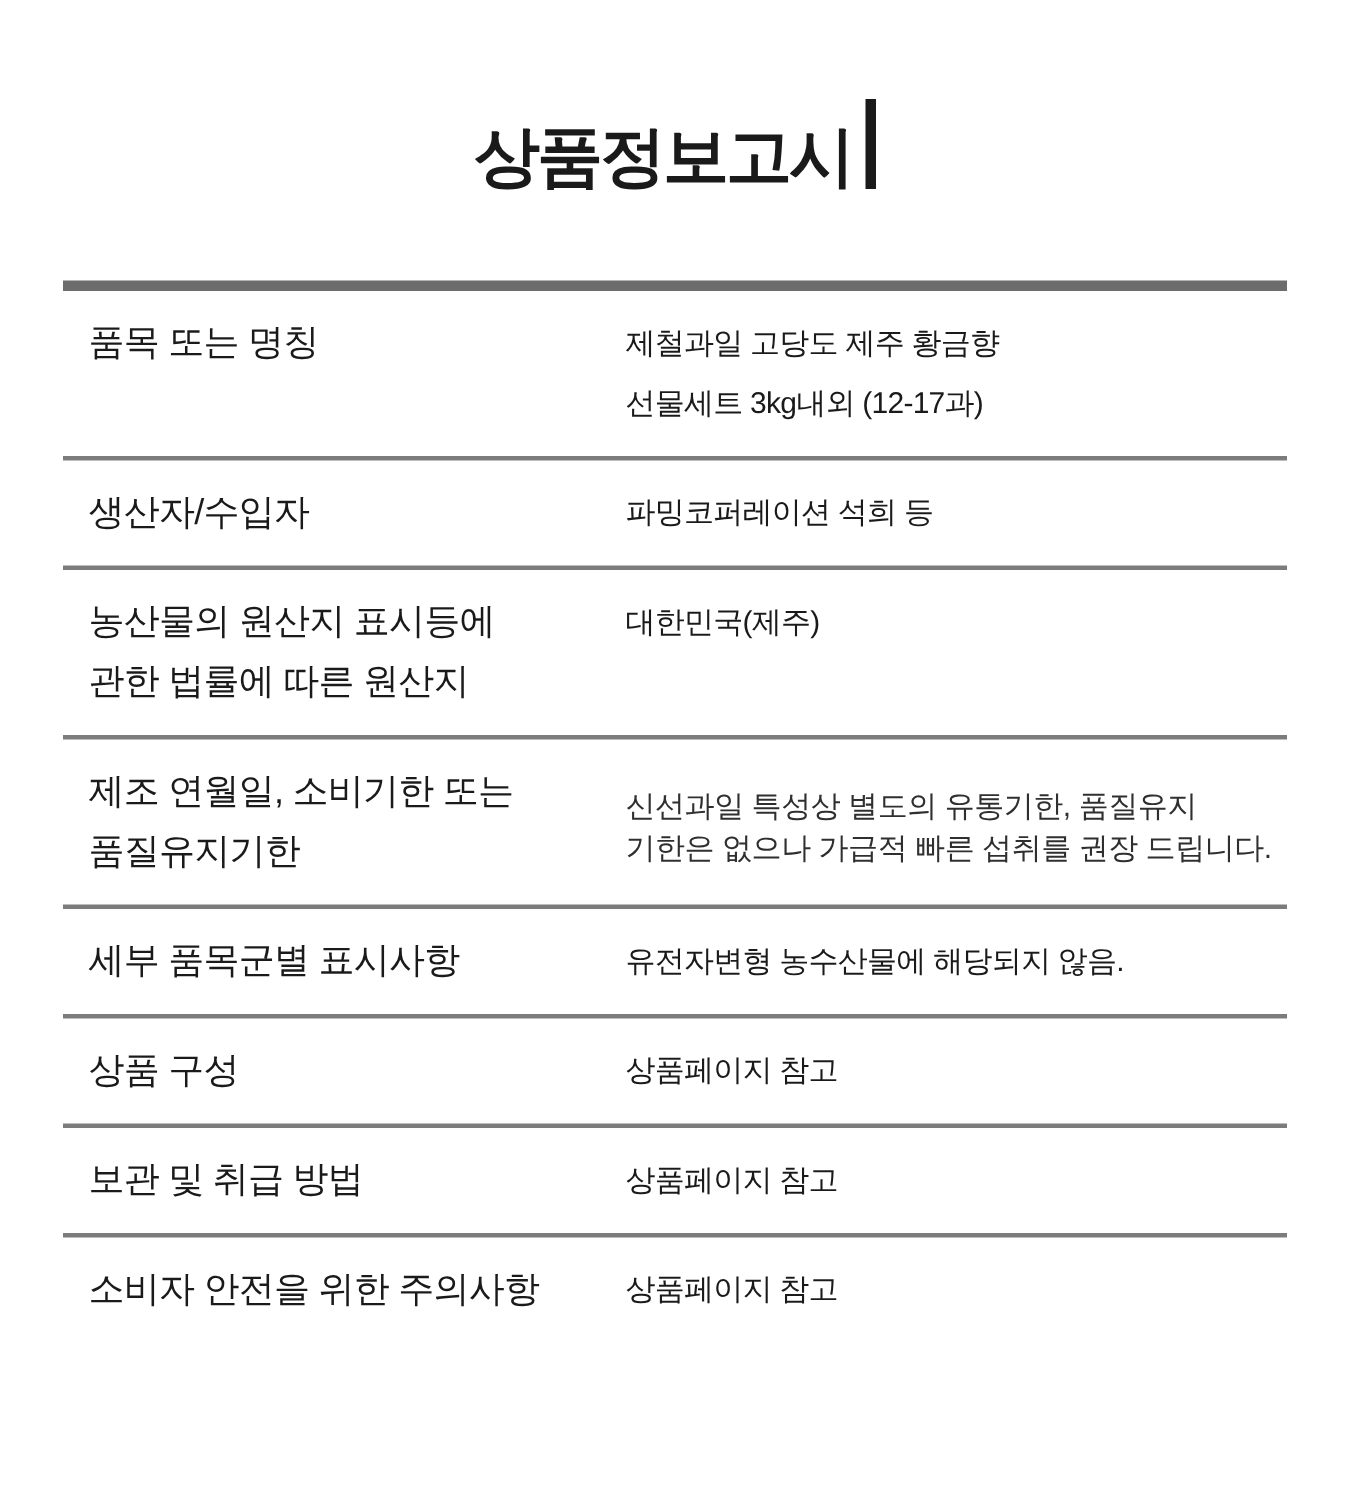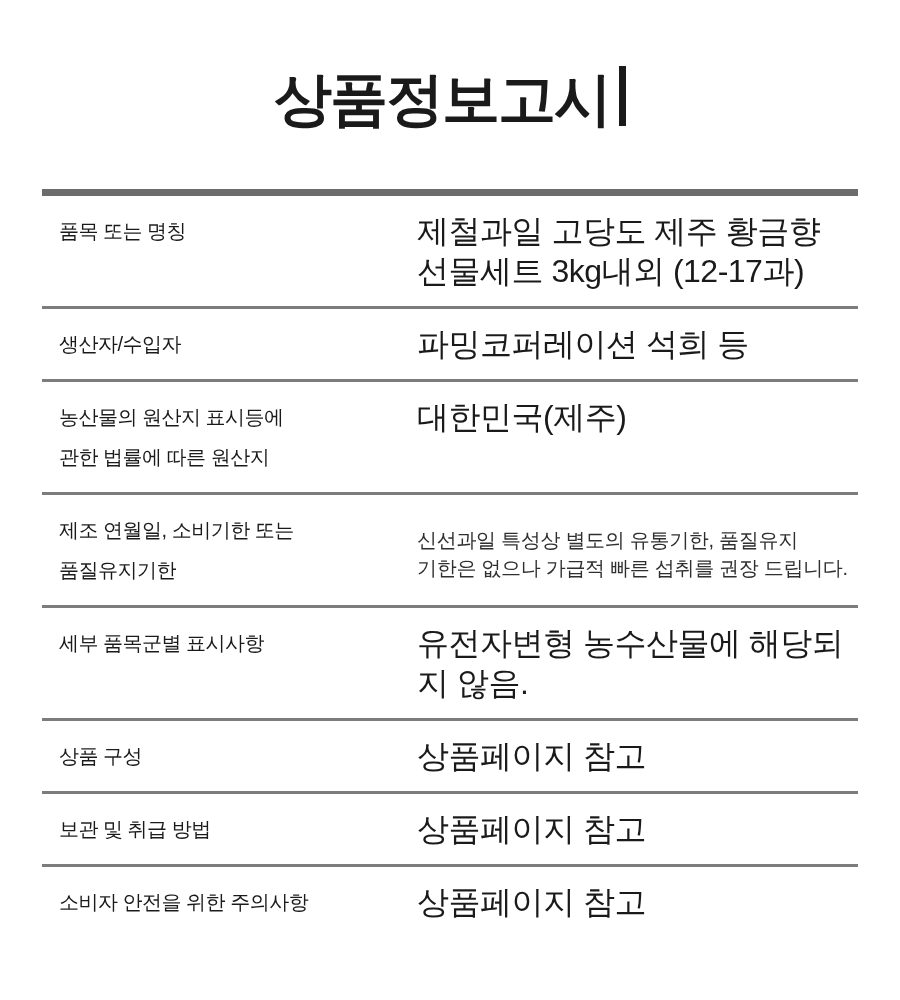--- a/index.html
+++ b/index.html
@@ -18,21 +18,21 @@
     font-family: "Liberation Sans", "DejaVu Sans", sans-serif;
   }
   .page {
     width: 900px;
     height: 1000px;
     overflow: hidden;
   }
   .title {
     margin-top: 66px;
     text-align: center;
-    font-size: 58px;
+    font-size: 44px;
     line-height: 1.1;
     font-weight: 600;
     letter-spacing: -2px;
     color: var(--text);
     white-space: nowrap;
   }
   .caret {
     display: inline-block;
     width: 7px;
     height: 60px;
@@ -48,34 +48,34 @@
     display: flex;
     align-items: flex-start;
     padding: 15px 0;
     border-bottom: 3px solid var(--divider);
   }
   .row:last-child { border-bottom: 0; }
   .label {
     flex: 0 0 375px;
     padding-left: 17px;
     padding-right: 12px;
-    font-size: 20px;
+    font-size: 24px;
     line-height: 40px;
     font-weight: 500;
     letter-spacing: -0.5px;
     color: var(--text);
     white-space: pre-line;
   }
   .value-cell {
     flex: 1;
     min-width: 0;
     padding-right: 4px;
   }
   .value {
-    font-size: 32px;
+    font-size: 20px;
     line-height: 40px;
     font-weight: 500;
     letter-spacing: -0.5px;
     color: var(--text);
     white-space: pre-line;
   }
   .note {
     margin-top: 16px;
     font-size: 20px;
     line-height: 28px;

